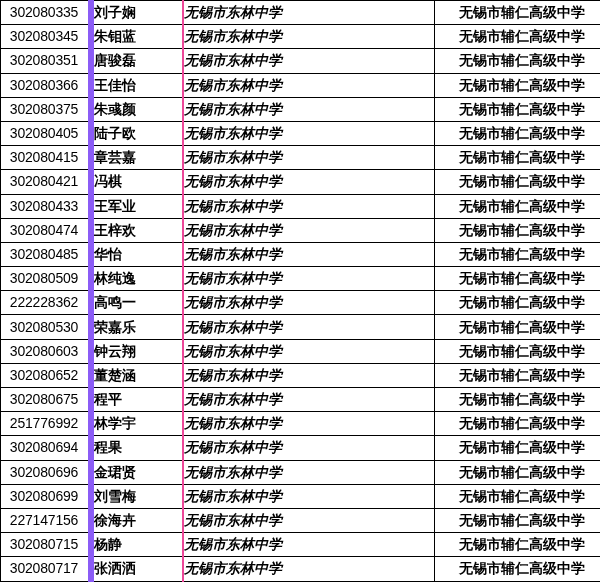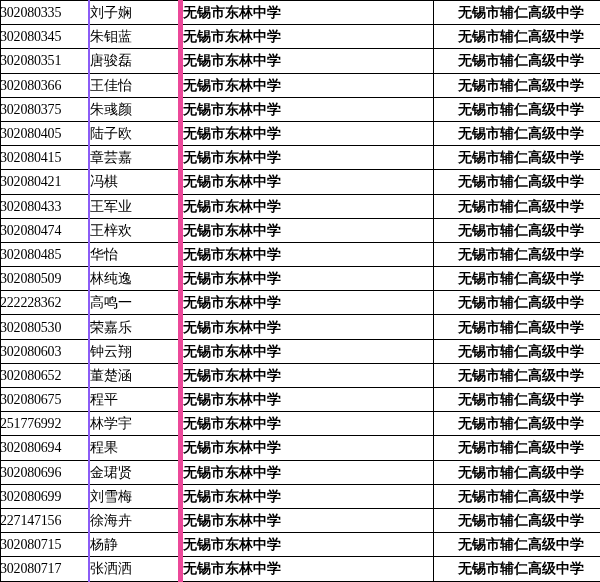--- a/index.html
+++ b/index.html
@@ -29,43 +29,45 @@
     padding: 0;
     vertical-align: middle;
     font-size: 14px;
     line-height: 23px;
     color: #000000;
     white-space: nowrap;
     overflow: hidden;
   }
   td.c-id {
     width: 88px;
-    border-right: 2px solid #8b5cf6;
+    border-right: 6px solid #8b5cf6;
     border-bottom: 1px solid #000000;
     padding-left: 2px;
-    font-family: Liberation Serif, serif;
+    font-family: Liberation Sans, sans-serif;
     font-size: 14px;
     letter-spacing: -0.2px;
+    text-align: center;
   }
   td.c-name {
     width: 88px;
-    border-right: 5px solid #ec4899;
+    border-right: 2px solid #ec4899;
     border-bottom: 1px solid #000000;
     padding-left: 6px;
-    font-weight: normal;
+    font-weight: bold;
     font-size: 15px;
     margin-top: 22px;
   }
   td.c-school {
     width: 250px;
     border-right: 1px solid #000000;
     border-bottom: 1px solid #000000;
     padding-left: 6px;
     font-weight: bold;
     font-size: 15px;
+    font-style: italic;
   }
   td.c-dest {
     width: 174px;
     border-bottom: 1px solid #000000;
     text-align: center;
     font-weight: bold;
     font-size: 15px;
   }
   tr.row:first-child td {
     border-top: 1px solid #000000;

